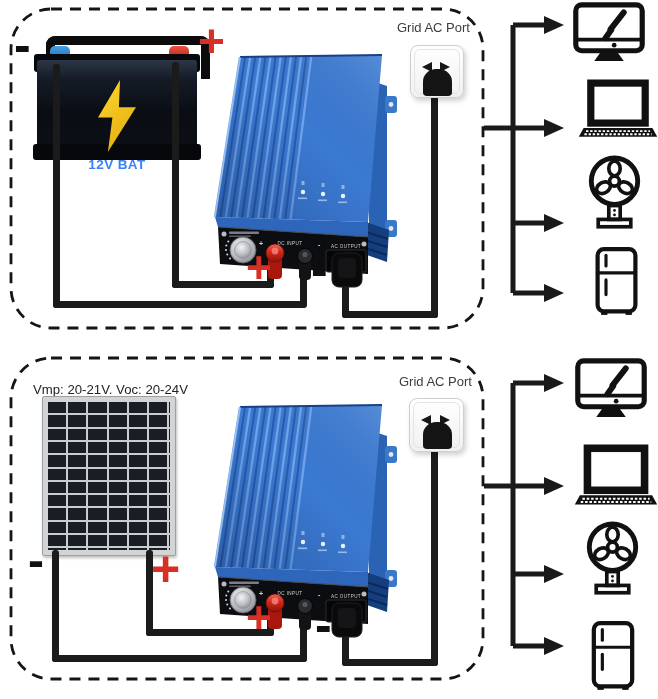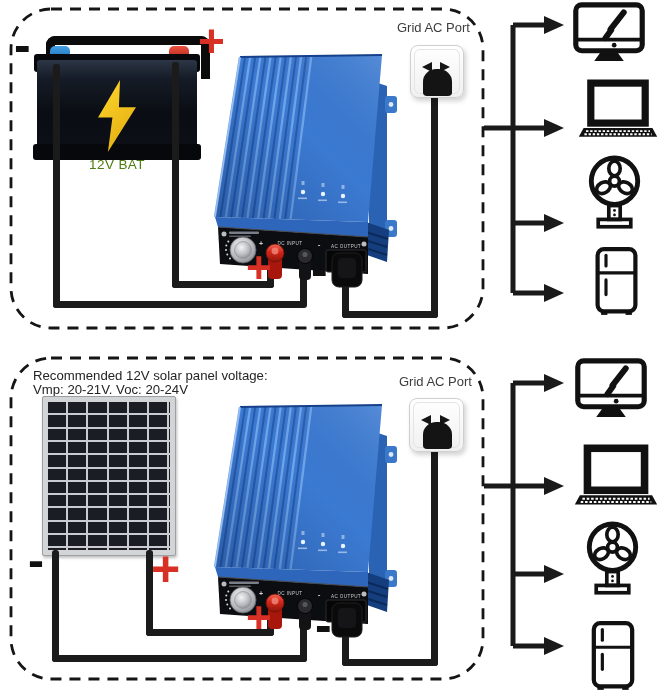--- a/index.html
+++ b/index.html
@@ -4,21 +4,21 @@
 <style>
   html,body{margin:0;padding:0;background:#fff;}
   #stage{position:relative;width:658px;height:699px;background:#fff;overflow:hidden;
          font-family:"Liberation Sans",sans-serif;}
   svg.overlay{position:absolute;overflow:visible;}
   .wire{position:absolute;background:#1b1b1b;border-radius:3px;}
   .sign{position:absolute;font-weight:800;line-height:1;color:#111;}
   .sign.red{color:#d93025;}
   .label{position:absolute;color:#3d3d3d;font-size:13px;white-space:nowrap;}
   .note{position:absolute;color:#242424;font-size:13.2px;line-height:14px;white-space:nowrap;}
-  .bat-label{position:absolute;font-size:13.5px;font-weight:400;color:#4d7c0f;text-align:center;letter-spacing:.4px;}
+  .bat-label{position:absolute;font-size:13.5px;font-weight:700;color:#3b82f6;text-align:center;letter-spacing:.4px;}
   
   .bat-handle{position:absolute;border:9px solid #0b0b0c;border-bottom:none;border-radius:9px 9px 0 0;}
   .bat-lid,.bat-base{position:absolute;background:#06080b;border-radius:3px;}
   .bat-body{position:absolute;border-radius:3px;
     background:linear-gradient(180deg,#2c3646 0%,#151b26 22%,#0a0d13 60%,#0c1016 100%);}
   .bat-term{position:absolute;width:20px;height:16px;border-radius:5px 5px 3px 3px;}
   .term-neg{background:linear-gradient(180deg,#46a0e4,#1468b2);}
   .term-pos{background:linear-gradient(180deg,#ec5242,#a81d0e);}
   .bolt{position:absolute;background:linear-gradient(135deg,#ffd82e,#dfa80d);
     clip-path:polygon(58% 0%,0% 52%,38% 52%,26% 100%,100% 38%,55% 38%);}
@@ -253,21 +253,20 @@
   <svg class="icon" style="left:578px;top:79px;width:80px;height:61px">
       <use href="#icon-laptop"></use>
     </svg>
   <svg class="icon" style="left:586px;top:154px;width:57px;height:82px">
       <use href="#icon-fan"></use>
     </svg>
   <svg class="icon" style="left:592px;top:247px;width:49px;height:70px">
       <use href="#icon-fridge"></use>
     </svg>
 
-  <div class="note" style="left:33px;top:369px">Recommended 12V solar panel voltage:</div>
   <div class="note" style="left:33px;top:383px">Vmp: 20-21V. Voc: 20-24V</div>
 
   <div class="sp-frame" style="left:42px;top:396px;width:132px;height:158px">
     <div class="sp-cells"></div>
   </div>
   <div class="sign" style="left:28px;top:537px;font-size:48px">-</div>
   <div class="sign red" style="left:151px;top:544px;font-size:50px">+</div>
 
   <div class="wire" style="left:146px;top:550px;width:7px;height:86px"></div>
   <div class="wire" style="left:146px;top:629px;width:128px;height:7px"></div>

